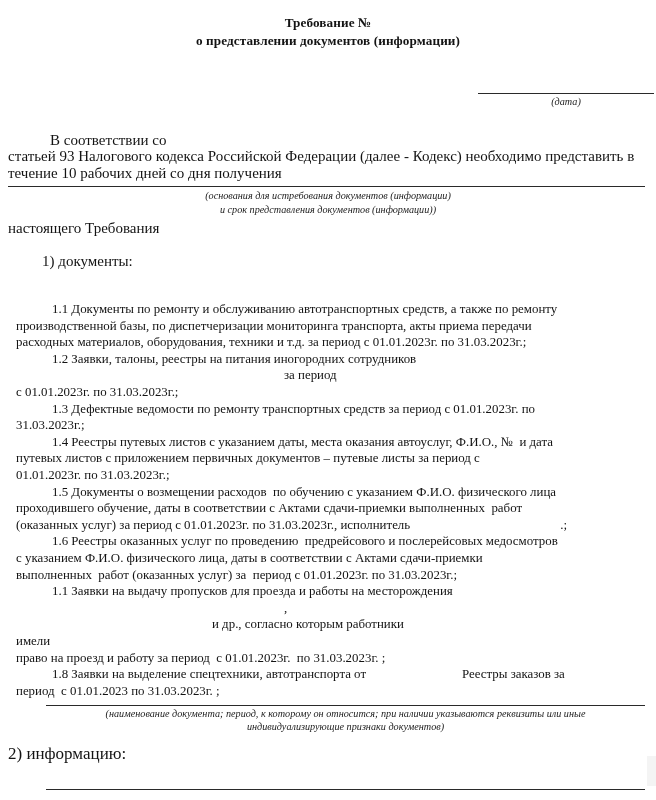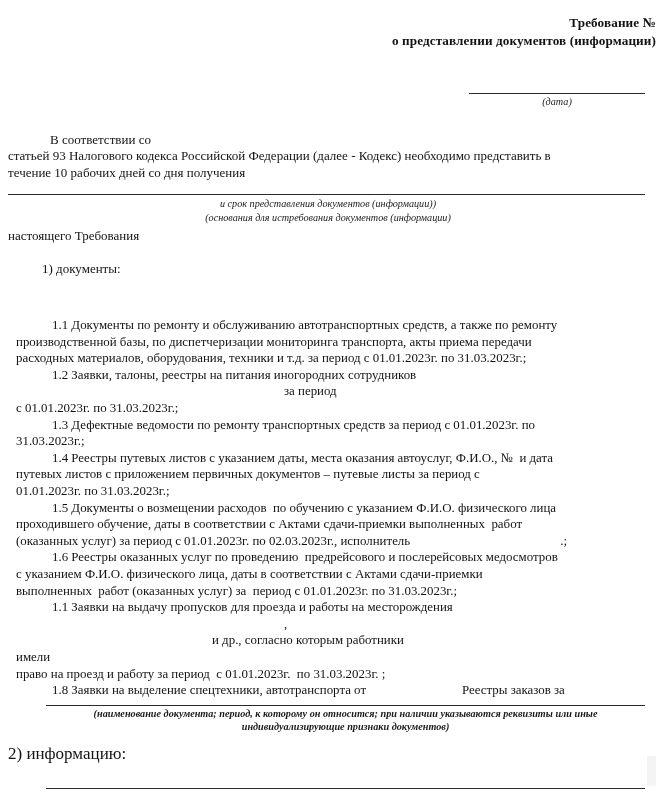--- a/index.html
+++ b/index.html
@@ -20,34 +20,34 @@
   .page {
     position: relative;
     width: 656px;
     height: 800px;
     box-sizing: border-box;
     padding: 0;
   }
 
   
   .doc-title {
-    text-align: right;
+    text-align: center;
     font-weight: bold;
     font-size: 13.2px;
     line-height: 17px;
     letter-spacing: 0.1px;
     margin: 0;
   }
   .title-line-1 { padding-top: 14px; }
   .title-line-2 { padding-top: 1px; }
 
   
   .date-block {
     margin-top: 44px;
-    padding-right: 11px;
+    padding-right: 2px;
     display: flex;
     justify-content: flex-end;
   }
   .date-wrap {
     width: 176px;
   }
   .rule {
     border-bottom: 1px solid #2a2a2a;
     height: 0;
     font-size: 0;
@@ -57,23 +57,23 @@
     font-style: italic;
     font-size: 10.2px;
     line-height: 13px;
     text-align: center;
     color: #1b1b1b;
   }
   .date-caption { padding-top: 1px; }
 
   
   .body-text {
-    font-size: 13px;
+    font-size: 15px;
     line-height: 16.4px;
-    padding: 0 11px 12px 8px;
+    padding: 0 11px 4px 8px;
   }
   .para-intro { margin-top: 24px; }
   .indent-lead { display: inline-block; width: 42px; }
 
   .full-rule {
     margin: 1px 11px 0 8px;
     border-bottom: 1px solid #2a2a2a;
     height: 0;
     font-size: 0;
     line-height: 0;
@@ -107,21 +107,20 @@
   
   .rule-indent {
     margin: 6px 11px 0 46px;
     border-bottom: 1px solid #2a2a2a;
     height: 0;
     font-size: 0;
     line-height: 0;
   }
   .cap-indent {
     padding: 1px 11px 0 46px;
-    font-weight: bold;
   }
   .section-2 {
     margin-top: 13px;
     padding-left: 8px;
     font-size: 17px;
     line-height: 16.4px;
   }
   .rule-info {
     margin: 26px 11px 0 46px;
     border-bottom: 1px solid #2a2a2a;
@@ -159,22 +158,22 @@
 
   <div class="body-text para-intro">
     <div class="line"><span class="indent-lead"></span><span>В соответствии со</span></div>
     <div class="line">статьей 93 Налогового кодекса Российской Федерации (далее - Кодекс) необходимо представить в</div>
     <div class="line">течение 10 рабочих дней со дня получения</div>
   </div>
 
   <div class="full-rule"></div>
 
   <div class="cap-block">
+    <div class="caption">(основания для истребования документов (информации)</div>
     <div class="caption">и срок представления документов (информации))</div>
-    <div class="caption">(основания для истребования документов (информации)</div>
   </div>
 
   <div class="body-text after-rule">
     <div class="line">настоящего Требования</div>
     <div class="line sub-item">1) документы:</div>
   </div>
 
   <div class="items">
 
     <div>
@@ -195,37 +194,38 @@
 
     <div>
       <div class="line item">1.4 Реестры путевых листов с указанием даты, места оказания автоуслуг, Ф.И.О., №  и дата</div>
       <div class="line item-flush">путевых листов с приложением первичных документов – путевые листы за период с</div>
       <div class="line item-flush">01.01.2023г. по 31.03.2023г.;</div>
     </div>
 
     <div>
       <div class="line item">1.5 Документы о возмещении расходов  по обучению с указанием Ф.И.О. физического лица</div>
       <div class="line item-flush">проходившего обучение, даты в соответствии с Актами сдачи-приемки выполненных  работ</div>
-      <div class="line item-flush"><span>(оказанных услуг) за период с 01.01.2023г. по 02.03.2023г., исполнитель</span><span class="gap-lg"></span><span>.;</span></div>
+      <div class="line item-flush"><span>(оказанных услуг) за период с 01.01.2023г. по 31.03.2023г., исполнитель</span><span class="gap-lg"></span><span>.;</span></div>
     </div>
 
     <div>
       <div class="line item">1.6 Реестры оказанных услуг по проведению  предрейсового и послерейсовых медосмотров</div>
       <div class="line item-flush">с указанием Ф.И.О. физического лица, даты в соответствии с Актами сдачи-приемки</div>
       <div class="line item-flush">выполненных  работ (оказанных услуг) за  период с 01.01.2023г. по 31.03.2023г.;</div>
     </div>
 
     <div>
       <div class="line item"><span>1.1 Заявки на выдачу пропусков для проезда и работы на месторождения</span><span class="gap-xxl"></span><span>,</span></div>
       <div class="line item-flush"><span class="gap-xl"></span><span>и др., согласно которым работники</span><span class="gap-xxl"></span><span>имели</span></div>
       <div class="line item-flush">право на проезд и работу за период  с 01.01.2023г.  по 31.03.2023г. ;</div>
     </div>
 
     <div>
       <div class="line item"><span>1.8 Заявки на выделение спецтехники, автотранспорта от</span><span class="gap-md"></span><span>Реестры заказов за</span></div>
+      <div class="line item-flush">период  с 01.01.2023 по 31.03.2023г. ;</div>
     </div>
 
   </div>
 
   <div class="rule-indent"></div>
 
   <div class="cap-indent">
     <div class="caption">(наименование документа; период, к которому он относится; при наличии указываются реквизиты или иные</div>
     <div class="caption">индивидуализирующие признаки документов)</div>
   </div>

